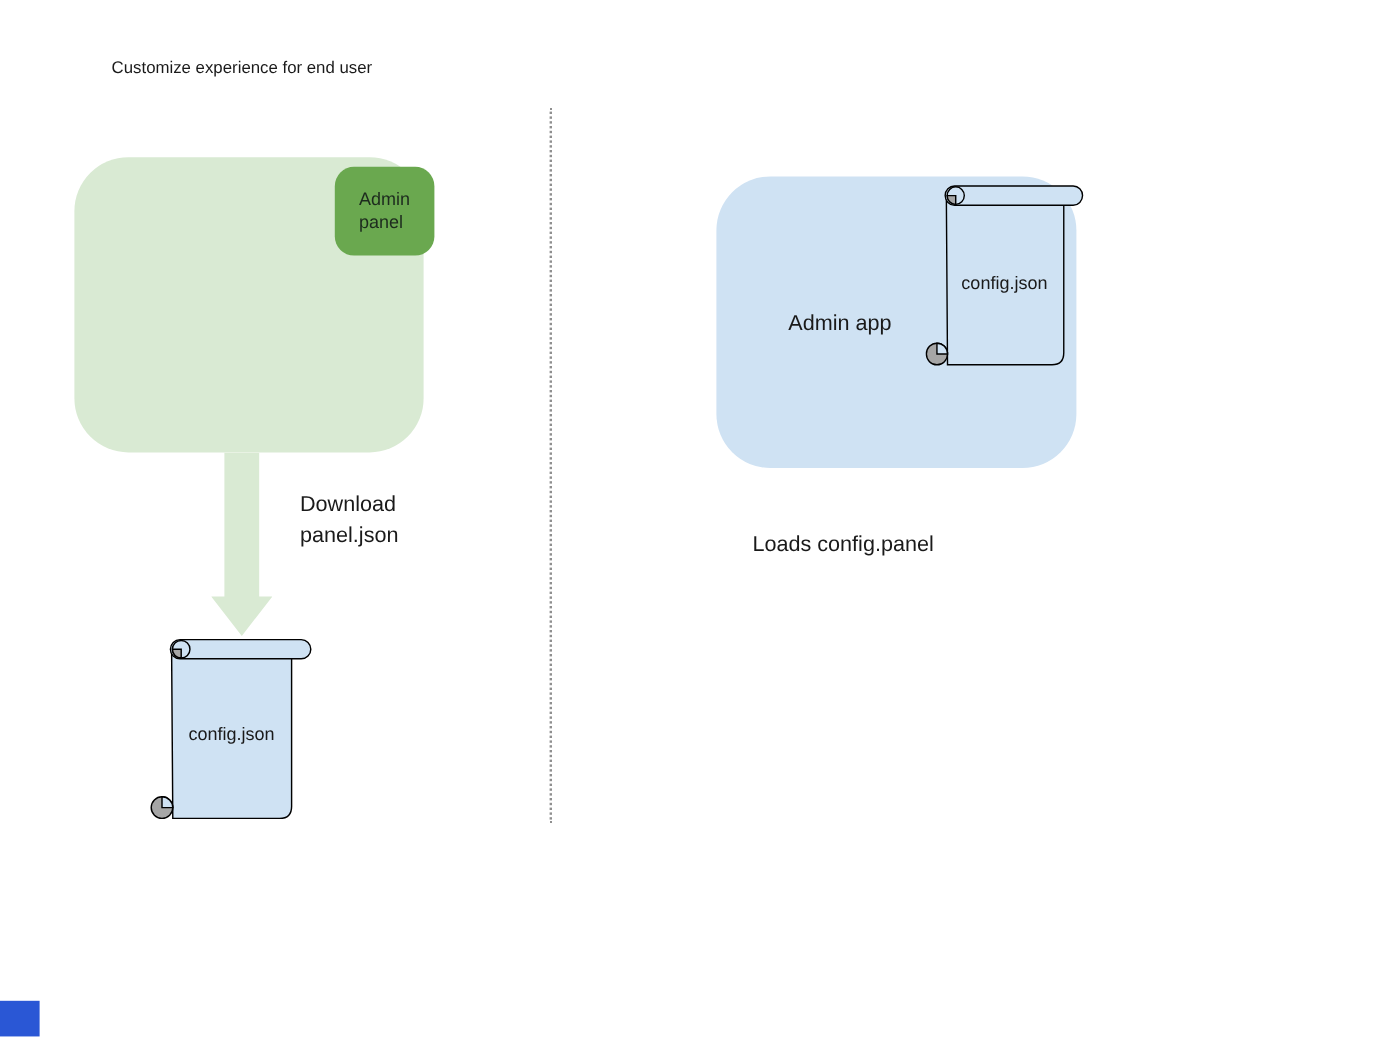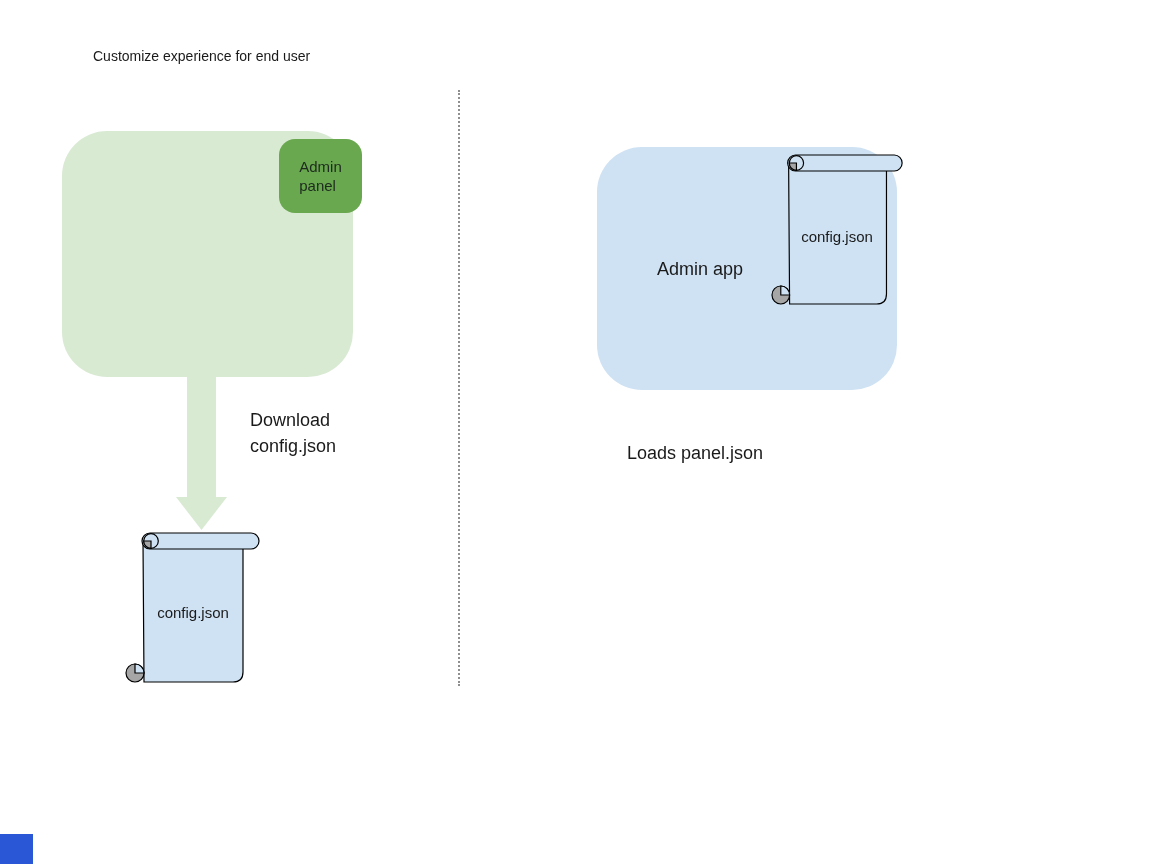--- a/index.html
+++ b/index.html
@@ -77,21 +77,21 @@
 panel</div>
   </div>
 
   <div class="abs" id="down-arrow">
     <svg width="51" height="153" viewBox="0 0 51 153" preserveAspectRatio="none">
       <polygon points="11,0 40,0 40,120 51,120 25.5,153 0,120 11,120" fill="#d9ead3"></polygon>
     </svg>
   </div>
 
   <div class="abs pre" id="download-label">Download
-config.json</div>
+panel.json</div>
 
   <div class="abs" id="left-scroll">
     <svg width="140" height="160" viewBox="0 0 140 160" preserveAspectRatio="none">
       <path d="M18 14 H118 V145 Q118 155 108 155 H19 Z" fill="#cfe2f3" stroke="#000" stroke-width="1.2"></path>
       <circle cx="10" cy="146" r="9" fill="#a6a6a6" stroke="#000" stroke-width="1.2"></circle>
       <path d="M10 146 V137 A9 9 0 0 1 19 146 Z" fill="#cfe2f3" stroke="#000" stroke-width="1.2"></path>
       <rect x="17" y="6" width="117" height="16" rx="8" ry="8" fill="#cfe2f3" stroke="#000" stroke-width="1.2"></rect>
       <circle cx="26" cy="14" r="7.3" fill="#cfe2f3" stroke="#000" stroke-width="1.2"></circle>
       <path d="M26 14 L26 21.3 A7.3 7.3 0 0 1 18.7 14 Z" fill="#a6a6a6" stroke="#000" stroke-width="1.2"></path>
     </svg>
@@ -106,16 +106,16 @@
       <path d="M18 14 H118 V145 Q118 155 108 155 H19 Z" fill="#cfe2f3" stroke="#000" stroke-width="1.2"></path>
       <circle cx="10" cy="146" r="9" fill="#a6a6a6" stroke="#000" stroke-width="1.2"></circle>
       <path d="M10 146 V137 A9 9 0 0 1 19 146 Z" fill="#cfe2f3" stroke="#000" stroke-width="1.2"></path>
       <rect x="17" y="6" width="117" height="16" rx="8" ry="8" fill="#cfe2f3" stroke="#000" stroke-width="1.2"></rect>
       <circle cx="26" cy="14" r="7.3" fill="#cfe2f3" stroke="#000" stroke-width="1.2"></circle>
       <path d="M26 14 L26 21.3 A7.3 7.3 0 0 1 18.7 14 Z" fill="#a6a6a6" stroke="#000" stroke-width="1.2"></path>
     </svg>
   </div>
   <div class="abs center" id="right-scroll-label">config.json</div>
 
-  <div class="abs" id="caption-right">Loads panel.json</div>
+  <div class="abs" id="caption-right">Loads config.panel</div>
 
   <div class="abs" id="corner-square"></div>
 </div>
 
 </body></html>

